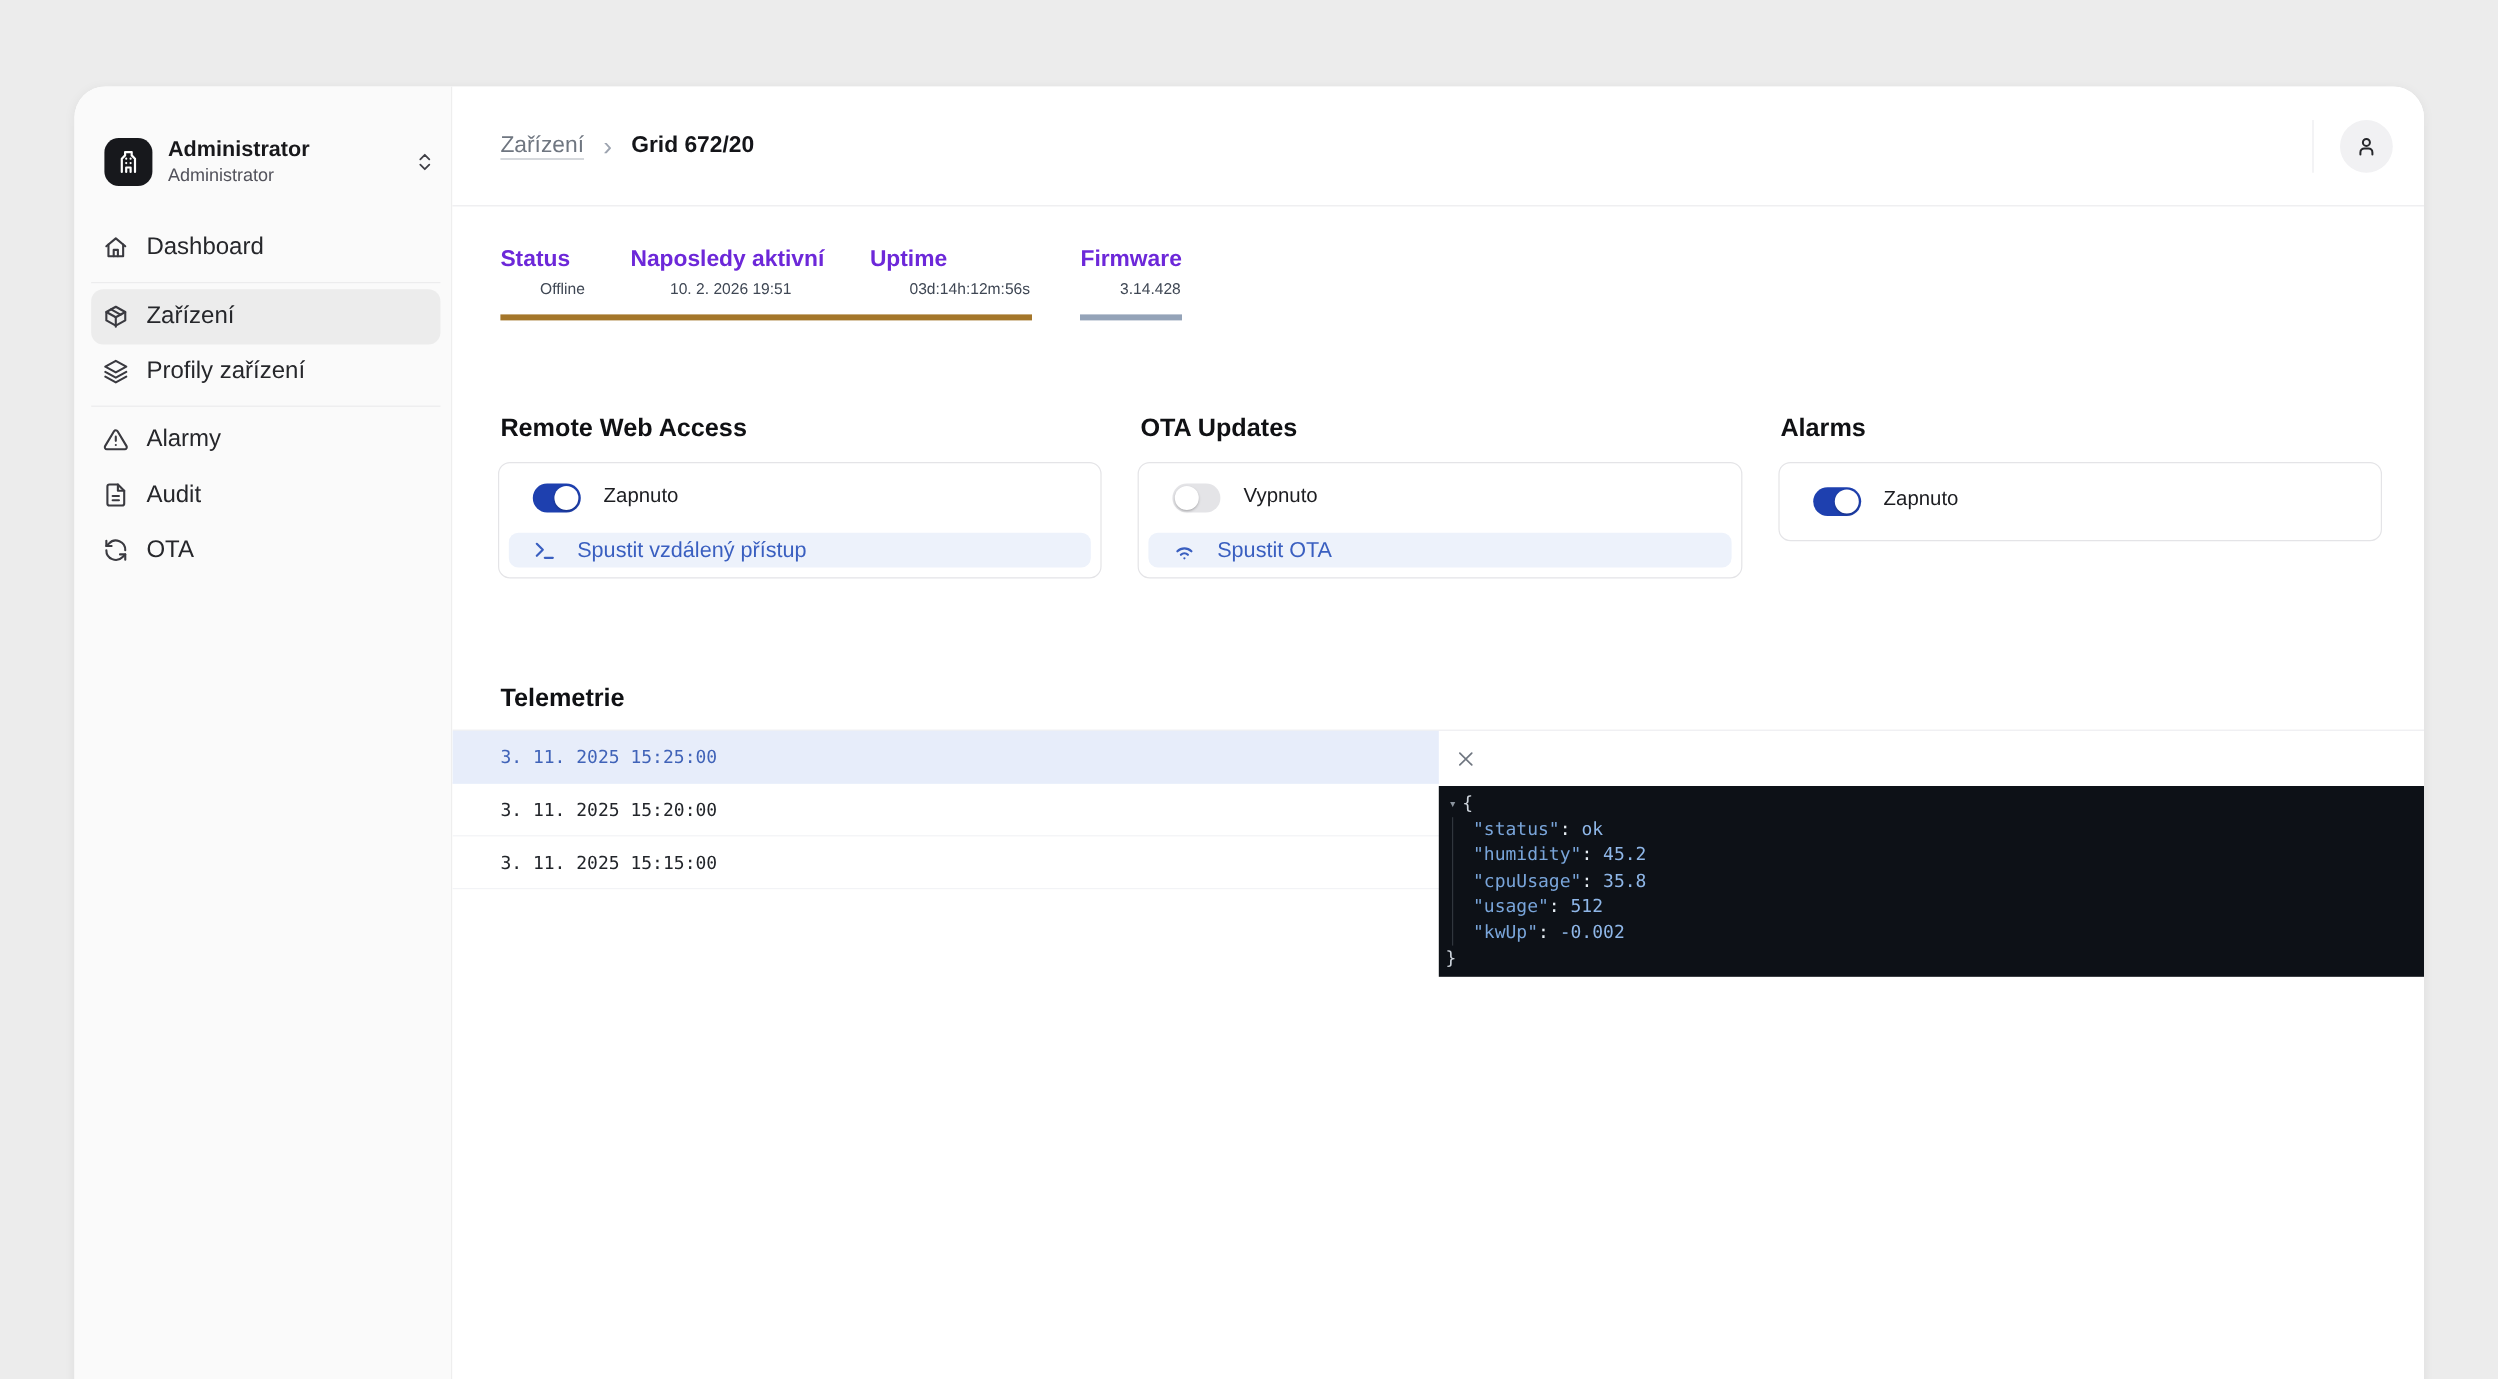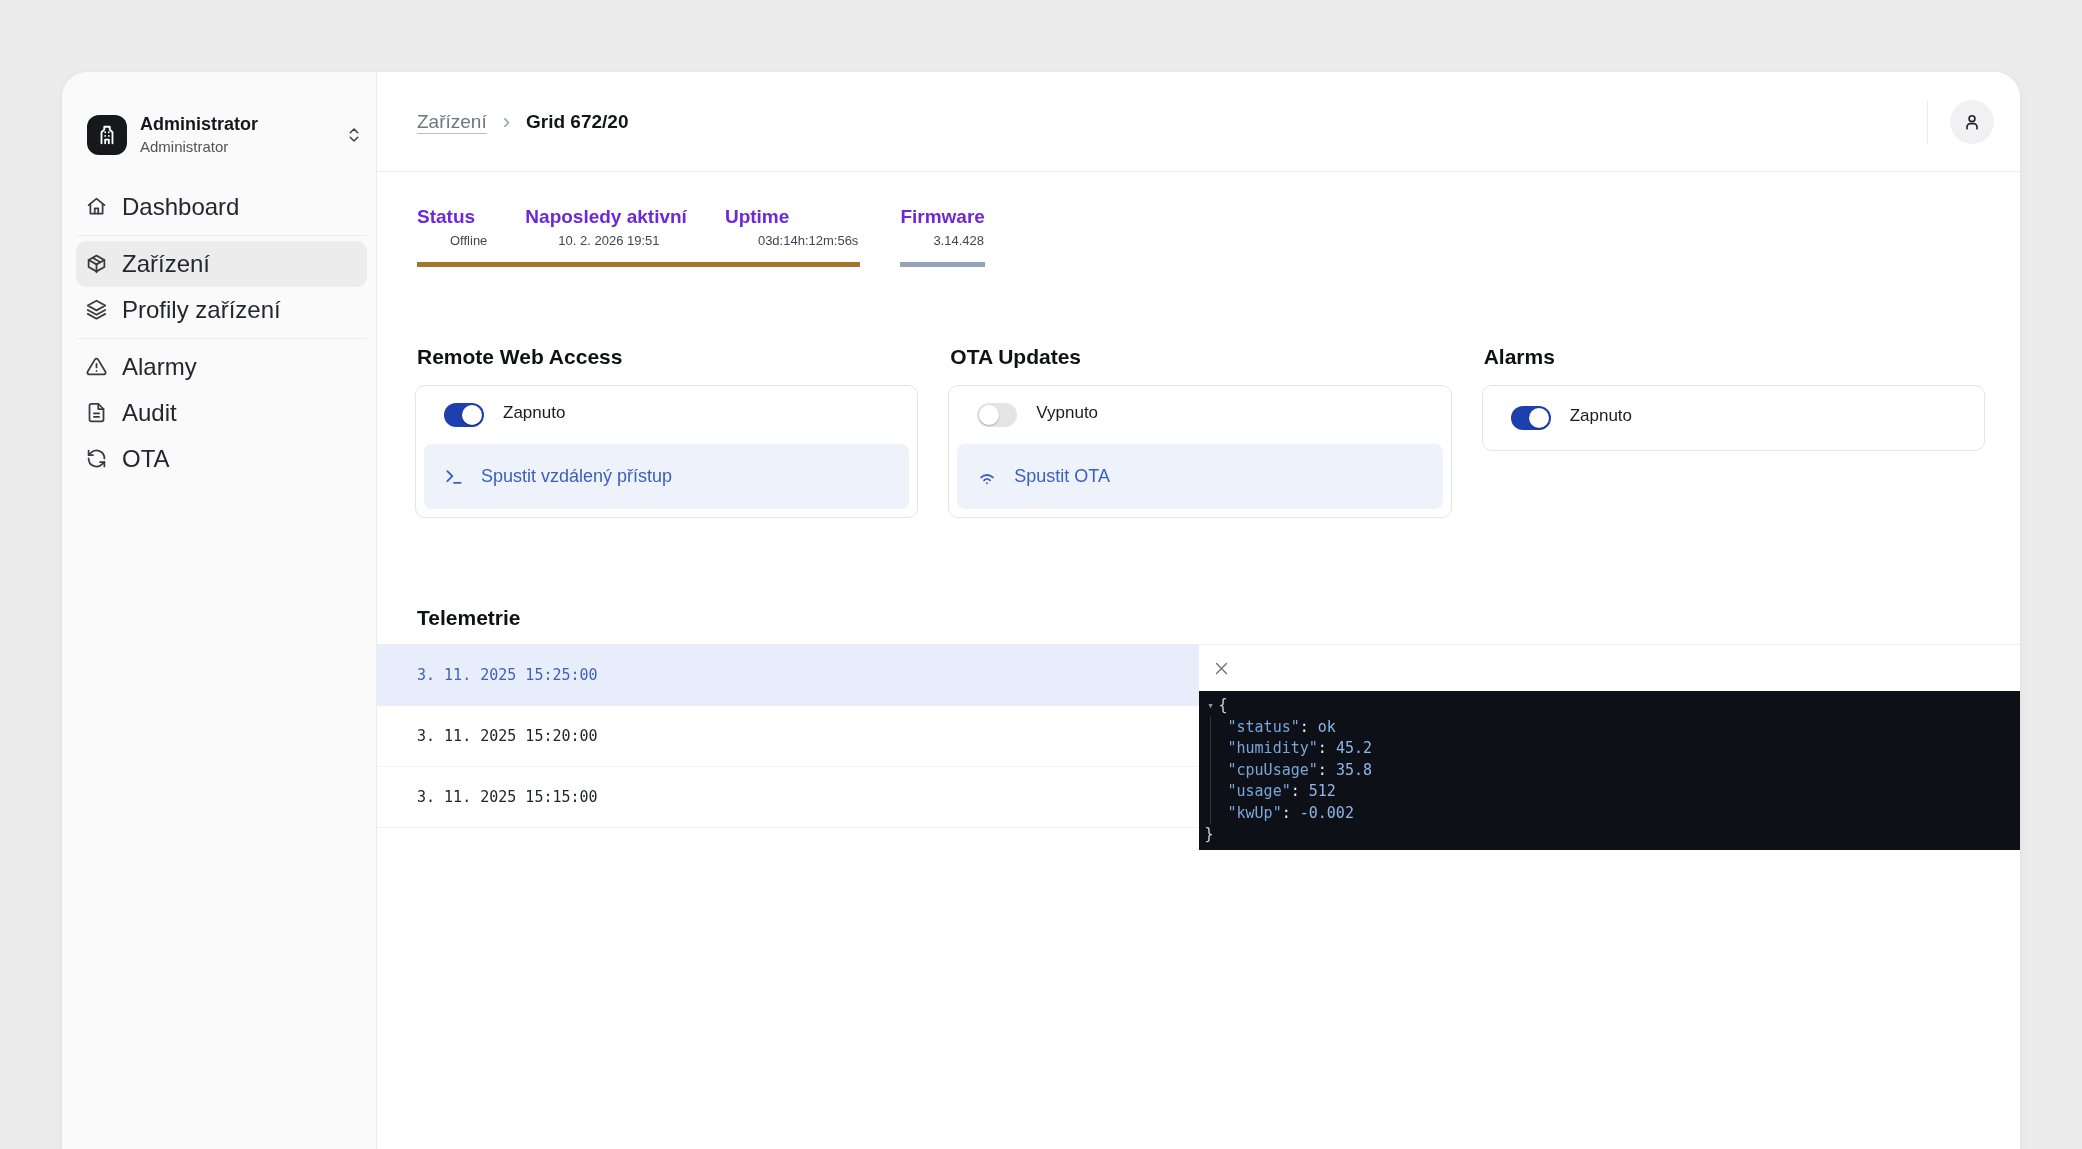--- a/index.html
+++ b/index.html
@@ -15,21 +15,21 @@
     padding:42px 9px 0 14px; }
   .admin { display:flex; align-items:center; gap:13px; padding:0 4px 0 11px; cursor:pointer; }
   .avatar { width:40px; height:40px; border-radius:12px; background:#17181c; color:#fff;
     display:flex; align-items:center; justify-content:center; flex:0 0 40px; }
   .admin-text { line-height:1.2; }
   .admin-name { font-size:18px; font-weight:700; color:#18181b; }
   .admin-role { font-size:15px; color:#52525b; margin-top:2px; }
   .chev { margin-left:auto; color:#3f3f46; display:flex; }
   .nav { margin-top:28px; }
   .nav-item { height:46px; display:flex; align-items:center; gap:15px; padding:0 10px;
-    border-radius:10px; font-size:24px; color:#26272b; cursor:pointer; }
+    border-radius:10px; font-size:20px; color:#26272b; cursor:pointer; }
   .nav-item .nico { display:flex; color:#3a3a40; }
   .nav-item.active { background:#ececec; font-weight:500; }
   .nav-divider { height:1px; background:#ececed; margin:5px 0; }
 
   
   .main { flex:1; display:flex; flex-direction:column; min-width:0; background:#fff; }
   .topbar { height:100px; flex:0 0 100px; border-bottom:1px solid #ececee;
     display:flex; align-items:center; padding:0 26px 0 40px; }
   .bc-link { font-size:19px; color:#6f7680; text-decoration:underline; text-underline-offset:5px;
     text-decoration-color:#b9bec6; cursor:pointer; }
@@ -59,28 +59,28 @@
   .toggle-row { display:flex; align-items:flex-start; gap:19px; padding:17px 28px; }
   .toggle { width:40px; height:24px; border-radius:13px; position:relative; cursor:pointer; flex:0 0 40px; }
   .toggle.on { background:#1e40af; }
   .toggle.off { background:#e4e4e7; }
   .knob { position:absolute; top:2px; width:20px; height:20px; border-radius:50%; background:#fff;
     box-shadow:0 1px 2px rgba(0,0,0,.25); }
   .toggle.on .knob { right:2px; }
   .toggle.off .knob { left:2px; }
   .toggle-label { font-size:17px; font-weight:500; color:#1c1d21; }
   .action-row { margin:0 8px 8px; background:#edf2fb; border-radius:8px; display:flex;
-    align-items:center; gap:17px; padding:22px 20px; color:#3a5fc0; font-size:18px; cursor:pointer; }
+    align-items:center; gap:17px; padding:4px 20px; color:#3a5fc0; font-size:18px; cursor:pointer; }
   .action-row .aico { display:flex; color:#3a5fc0; }
 
   
   .telemetry-title { font-size:21px; font-weight:700; color:#101114; margin:88px 0 14px 40px; }
   .telemetry { border-top:1px solid #ededf0; display:flex; align-items:flex-start; }
   .t-list { width:50%; flex:0 0 50%; }
-  .t-row { height:61px; display:flex; align-items:center; padding-left:40px;
+  .t-row { height:44px; display:flex; align-items:center; padding-left:40px;
     font-family:"DejaVu Sans Mono", monospace; font-size:15px; color:#22252a;
     border-bottom:1px solid #f2f3f6; cursor:pointer; }
   .t-row.selected { background:#e7edfa; color:#4063b8; border-bottom-color:#e7edfa; }
   .t-detail { flex:1; min-width:0; }
   .t-detail-head { height:46px; display:flex; align-items:center; padding-left:10px; }
   .close-btn { background:none; border:none; color:#6f7680; display:flex; cursor:pointer; padding:4px; }
   .json-panel { background:#0d1117; font-family:"DejaVu Sans Mono", monospace; font-size:15px;
     line-height:21.5px; padding:4px 10px 4px 4px; color:#cdd4dc; }
   .json-line { display:flex; align-items:center; }
   .caret { color:#8b949e; font-size:11px; width:16px; display:inline-flex; justify-content:center; cursor:pointer; }

